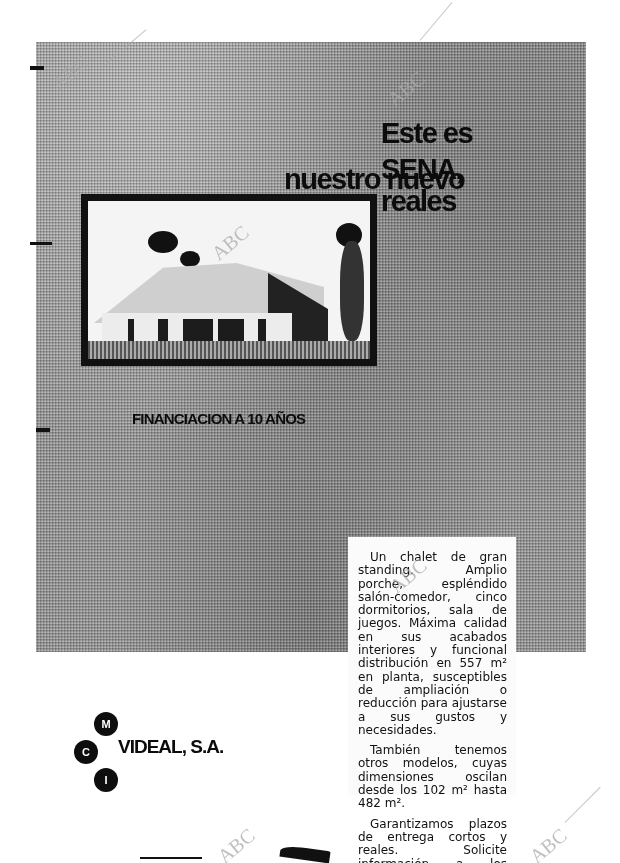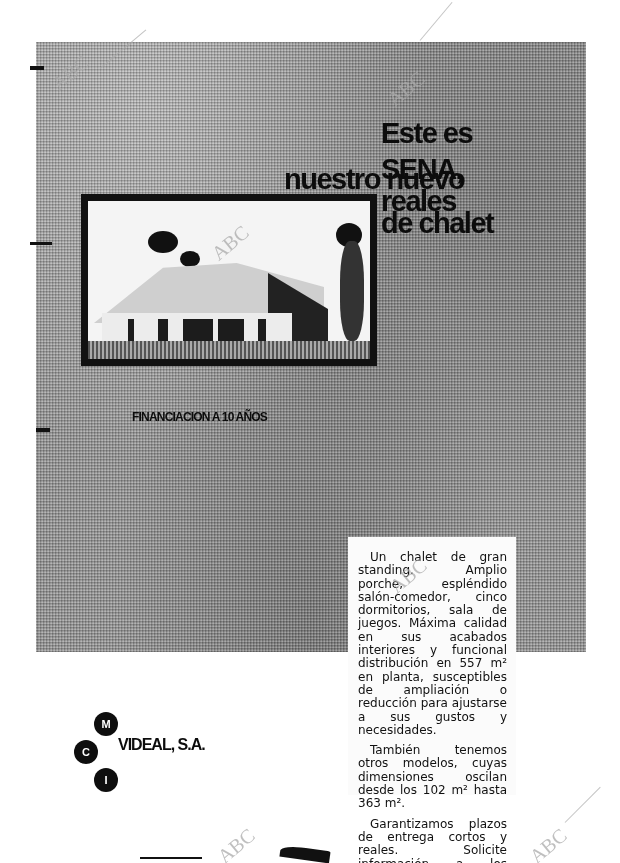--- a/index.html
+++ b/index.html
@@ -33,50 +33,49 @@
   .roof { position:absolute; left:6px; top:62px; width:230px; height:60px; background:#cfcfcf;
     clip-path:polygon(0 100%, 30% 8%, 62% 0, 100% 40%, 100% 100%); }
   .roof-dark { position:absolute; left:180px; top:72px; width:60px; height:90px; background:#222;
     clip-path:polygon(0 0, 100% 40%, 100% 100%, 0 100%); }
   .wall { position:absolute; left:14px; top:112px; width:190px; height:36px; background:#ececec; }
   .win { position:absolute; top:118px; height:22px; background:#1c1c1c; }
   .tree { position:absolute; border-radius:50%; background:#111; }
   .ground { position:absolute; left:0; bottom:0; width:100%; height:18px; background:#777;
     background-image:repeating-linear-gradient(90deg,#555 0 2px,#aaa 2px 4px); }
   .financing {
-    position:absolute; left:96px; top:368px; font-weight:bold; font-size:12px; color:#0c0c0c;
+    position:absolute; left:96px; top:368px; font-weight:bold; font-size:15px; color:#0c0c0c;
     letter-spacing:-0.8px; font-family:"Liberation Sans", sans-serif;
   }
   .textbox {
     position:absolute; left:312px; top:495px; width:168px; height:258px;
     background:#fbfbfb; box-sizing:border-box; padding:14px 9px 8px 10px;
     font-family:"DejaVu Sans", sans-serif; font-size:12px; line-height:13.3px; color:#111;
     text-align:justify;
   }
   .textbox p { margin:0 0 7px 0; text-indent:12px; }
   .logo { position:absolute; left:36px; top:670px; width:70px; height:100px; }
   .hex { position:absolute; width:24px; height:24px; border-radius:50%; background:#0e0e0e; color:#fff;
     font-size:11px; font-weight:bold; text-align:center; line-height:24px; font-family:"Liberation Sans", sans-serif; }
-  .company { position:absolute; left:82px; top:694px; font-weight:bold; font-size:16px; color:#0c0c0c;
+  .company { position:absolute; left:82px; top:694px; font-weight:bold; font-size:19px; color:#0c0c0c;
     letter-spacing:-1px; font-family:"Liberation Sans", sans-serif; }
   .watermark { position:absolute; font-family:"Liberation Serif", serif; font-size:20px; color:rgba(170,170,170,0.75);
     transform:rotate(-40deg); transform-origin:left bottom; }
   .wm-line { position:absolute; height:1px; background:rgba(170,170,170,0.7); transform-origin:left center; }
   .mark { position:absolute; background:#111; }
 </style>
 </head>
 <body>
 
 <div class="ad">
 
   <div class="headline h1">Este es</div>
   <div class="headline h2">SENA,</div>
   <div class="headline h3">nuestro nuevo</div>
   <div class="headline h4">reales</div>
-  <div class="headline h5">de chalet</div>
 
   <div class="photo-frame">
     <div class="photo">
       <div class="tree" style="left:60px;top:30px;width:30px;height:22px;"></div>
       <div class="tree" style="left:92px;top:50px;width:20px;height:16px;"></div>
       <div class="tree" style="left:248px;top:22px;width:26px;height:24px;"></div>
       <div class="tree" style="left:252px;top:40px;width:24px;height:100px;border-radius:40%;background:#333;"></div>
       <div class="roof"></div>
       <div class="roof-dark"></div>
       <div class="wall"></div>
@@ -86,21 +85,21 @@
       <div class="win" style="left:130px;width:26px;"></div>
       <div class="win" style="left:170px;width:8px;"></div>
       <div class="ground"></div>
     </div>
   </div>
 
   <div class="financing">FINANCIACION A 10 AÑOS</div>
 
   <div class="textbox">
     <p>Un chalet de gran standing. Amplio porche, espléndido salón-comedor, cinco dormitorios, sala de juegos. Máxima calidad en sus acabados interiores y funcional distribución en 557 m² en planta, susceptibles de ampliación o reducción para ajustarse a sus gustos y necesidades.</p>
-    <p>También tenemos otros modelos, cuyas dimensiones oscilan desde los 102 m² hasta 363 m².</p>
+    <p>También tenemos otros modelos, cuyas dimensiones oscilan desde los 102 m² hasta 482 m².</p>
     <p>Garantizamos plazos de entrega cortos y reales. Solicite información a los teléfonos 275 91 77, 275 26 71, 275 85 55 y 276 52 12, o visítenos en nuestras oficinas, en Alcalá, 96, 6.º, Madrid.</p>
   </div>
 
   <div class="logo">
     <div class="hex" style="left:22px;top:0px;">M</div>
     <div class="hex" style="left:2px;top:28px;">C</div>
     <div class="hex" style="left:22px;top:56px;">I</div>
   </div>
   <div class="company">VIDEAL, S.A.</div>
 </div>

